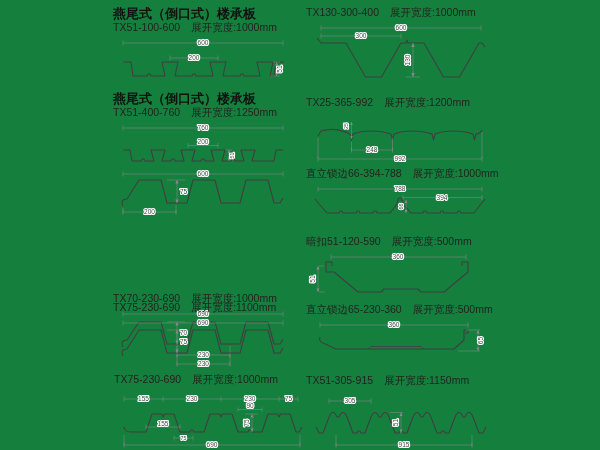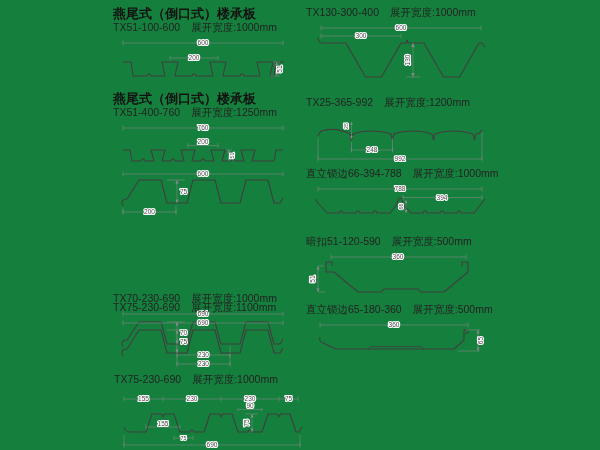--- a/index.html
+++ b/index.html
@@ -186,27 +186,42 @@
       <text class="t" x="92" y="9.3">360</text>
       <path class="p" d="M26,16 v-4 h-6 v10 h8 l24,20 h23 l3,-3 h34 l3,3 h23 l24,-20 v-10 h-6 v4"></path>
       <path class="d" d="M13,16 h5 M13,42 h6 M12,16 V42"></path>
       <path class="a" d="M12,16 l-1.5,3.5 h3 z M12,42 l-1.5,-3.5 h3 z"></path>
       <text class="t" x="8.5" y="29" transform="rotate(-90 8.5 29)">51</text>
     </svg>
   </div>
 
   <div class="sec" style="left:306px;top:303px;">
     <div class="ml">
-      <span>直立锁边65-180-360</span><span class="sp">展开宽度:500mm</span>
+      <span>直立锁边65-230-360</span><span class="sp">展开宽度:500mm</span>
     </div>
     <svg width="195" height="48" viewBox="0 0 195 48">
       <path class="d" d="M14,7 H162 M14,4.5 v5 M162,4.5 v5"></path>
       <text class="t" x="88" y="9.3">360</text>
       <path class="p" d="M14,19 c-1,3 0,5 3,6 l13,6 h118 l10,-9 v-10 h4 v3 h-3"></path>
       <path class="p2" d="M62,31 l3,-2.5 h50 l3,2.5"></path>
       <path class="d" d="M160,12 h14 M152,33 h22 M172,12 V33"></path>
       <path class="a" d="M172,12 l-1.5,3.5 h3 z M172,33 l-1.5,-3.5 h3 z"></path>
       <text class="t" x="176.5" y="22.5" transform="rotate(-90 176.5 22.5)">65</text>
     </svg>
   </div>
 
+  <div class="sec" style="left:306px;top:374px;">
+    <div class="ml">
+      <span>TX51-305-915</span><span class="sp">展开宽度:1150mm</span>
+    </div>
+    <svg width="195" height="62" viewBox="0 0 195 62">
+      <path class="d" d="M23,12 H65 M23,9.5 v5 M65,9.5 v5"></path>
+      <text class="t" x="44" y="14.3">305</text>
+      <path class="p" d="M10,38 l3,6 h4 l6,-16 c2.5,-6 5.5,-6 8,0 h2 c2.5,-6 5.5,-6 8,0 l6,16 h4 l1,-2 h2 l1,2 h4 l6,-16 c2.5,-6 5.5,-6 8,0 h2 c2.5,-6 5.5,-6 8,0 l6,16 h4 l1,-2 h2 l1,2 h4 l6,-16 c2.5,-6 5.5,-6 8,0 h2 c2.5,-6 5.5,-6 8,0 l6,16 h4 l1,-2 h2 l1,2 h4 l6,-16 c2.5,-6 5.5,-6 8,0 h2 c2.5,-6 5.5,-6 8,0 l6,16 h4 l3,-6"></path>
+      <path class="d" d="M84,23.5 h13 M95,23.5 V44"></path>
+      <path class="a" d="M95,23.5 l-1.5,3.5 h3 z M95,44 l-1.5,-3.5 h3 z"></path>
+      <text class="t" x="91.5" y="33.5" transform="rotate(-90 91.5 33.5)">51</text>
+      <path class="d" d="M30,46 v12 M166,46 v12 M30,56 H166 M30,53.5 v5 M166,53.5 v5"></path>
+      <text class="t" x="98" y="58.3">915</text>
+    </svg>
+  </div>
 
 </div>
 
 </body></html>

